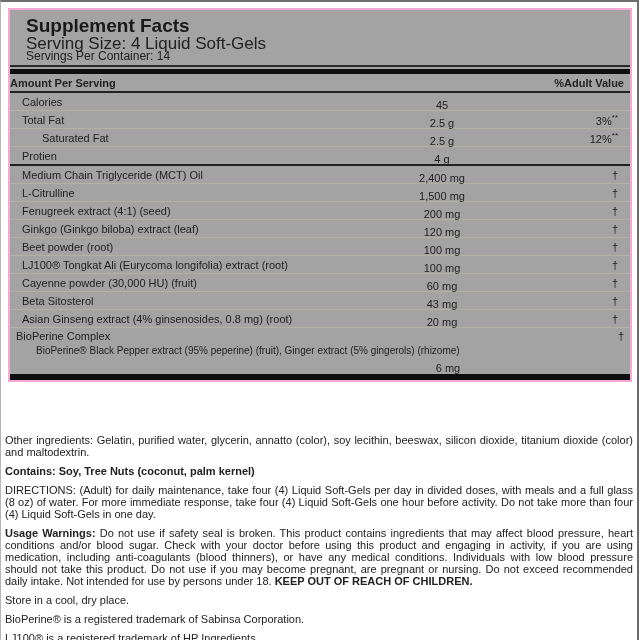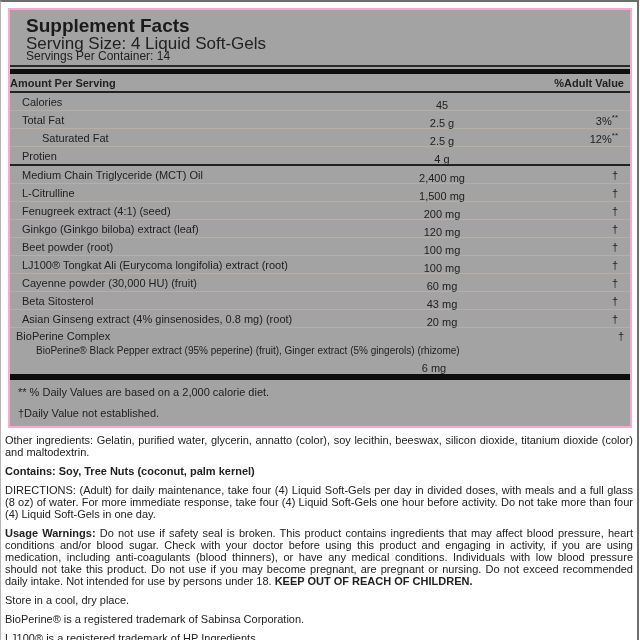--- a/index.html
+++ b/index.html
@@ -22,21 +22,21 @@
        border-bottom:1px solid #b6afa6;}
   .c-name{flex:1;white-space:nowrap;overflow:hidden;}
   .c-amt{width:220px;text-align:center;margin-top:7px;}
   .c-dv{width:66px;text-align:right;}
   .dvsup{font-size:8px;}
   .indent .c-name{padding-left:20px;}
   .row-strong{border-bottom:2px solid #222;}
   .complex{border-bottom:none;}
   .cx-line1{display:flex;height:15px;padding:2px 6px 0 6px;font-size:11px;}
   .cx-sub{padding:0 68px 0 26px;font-size:10px;line-height:12px;}
-  .cx-amt{display:flex;height:15px;align-items:center;padding:0 20px;font-size:11px;}
+  .cx-amt{display:flex;height:15px;align-items:center;padding:0 6px;font-size:11px;}
   .bar-bottom{height:6px;background:#0e0e0e;margin-top:2px;}
   .footnotes{padding:6px 6px 6px 8px;font-size:11px;line-height:13px;}
   .footnote1{margin-bottom:8px;}
   
   .info{position:absolute;left:5px;top:434px;width:628px;font-size:11px;line-height:12px;}
   .para{margin-bottom:7px;text-align:justify;}
   .bold{font-weight:bold;}
   .single{margin-bottom:7px;}
 </style>
 </head>
@@ -133,24 +133,20 @@
     </div>
     <div class="cx-sub">BioPerine® Black Pepper extract (95% peperine) (fruit), Ginger extract (5% gingerols) (rhizome)</div>
     <div class="cx-amt">
       <span class="c-name"></span>
       <span class="c-amt">6 mg</span>
       <span class="c-dv"></span>
     </div>
   </div>
   <div class="bar-bottom"></div>
 
-  <div class="footnotes">
-    <div class="footnote1">** % Daily Values are based on a 2,000 calorie diet.</div>
-    <div>†Daily Value not established.</div>
-  </div>
 </div>
 
 <div class="info">
   <div class="para">Other ingredients: Gelatin, purified water, glycerin, annatto (color), soy lecithin, beeswax, silicon dioxide, titanium dioxide (color) and maltodextrin.</div>
   <div class="single bold">Contains: Soy, Tree Nuts (coconut, palm kernel)</div>
   <div class="para">DIRECTIONS: (Adult) for daily maintenance, take four (4) Liquid Soft-Gels per day in divided doses, with meals and a full glass (8 oz) of water. For more immediate response, take four (4) Liquid Soft-Gels one hour before activity. Do not take more than four (4) Liquid Soft-Gels in one day.</div>
   <div class="para"><span class="bold">Usage Warnings:</span><span> Do not use if safety seal is broken. This product contains ingredients that may affect blood pressure, heart conditions and/or blood sugar. Check with your doctor before using this product and engaging in activity, if you are using medication, including anti-coagulants (blood thinners), or have any medical conditions. Individuals with low blood pressure should not take this product. Do not use if you may become pregnant, are pregnant or nursing. Do not exceed recommended daily intake. Not intended for use by persons under 18. </span><span class="bold">KEEP OUT OF REACH OF CHILDREN.</span></div>
   <div class="single">Store in a cool, dry place.</div>
   <div class="single">BioPerine® is a registered trademark of Sabinsa Corporation.</div>
   <div class="single">LJ100® is a registered trademark of HP Ingredients.</div>

